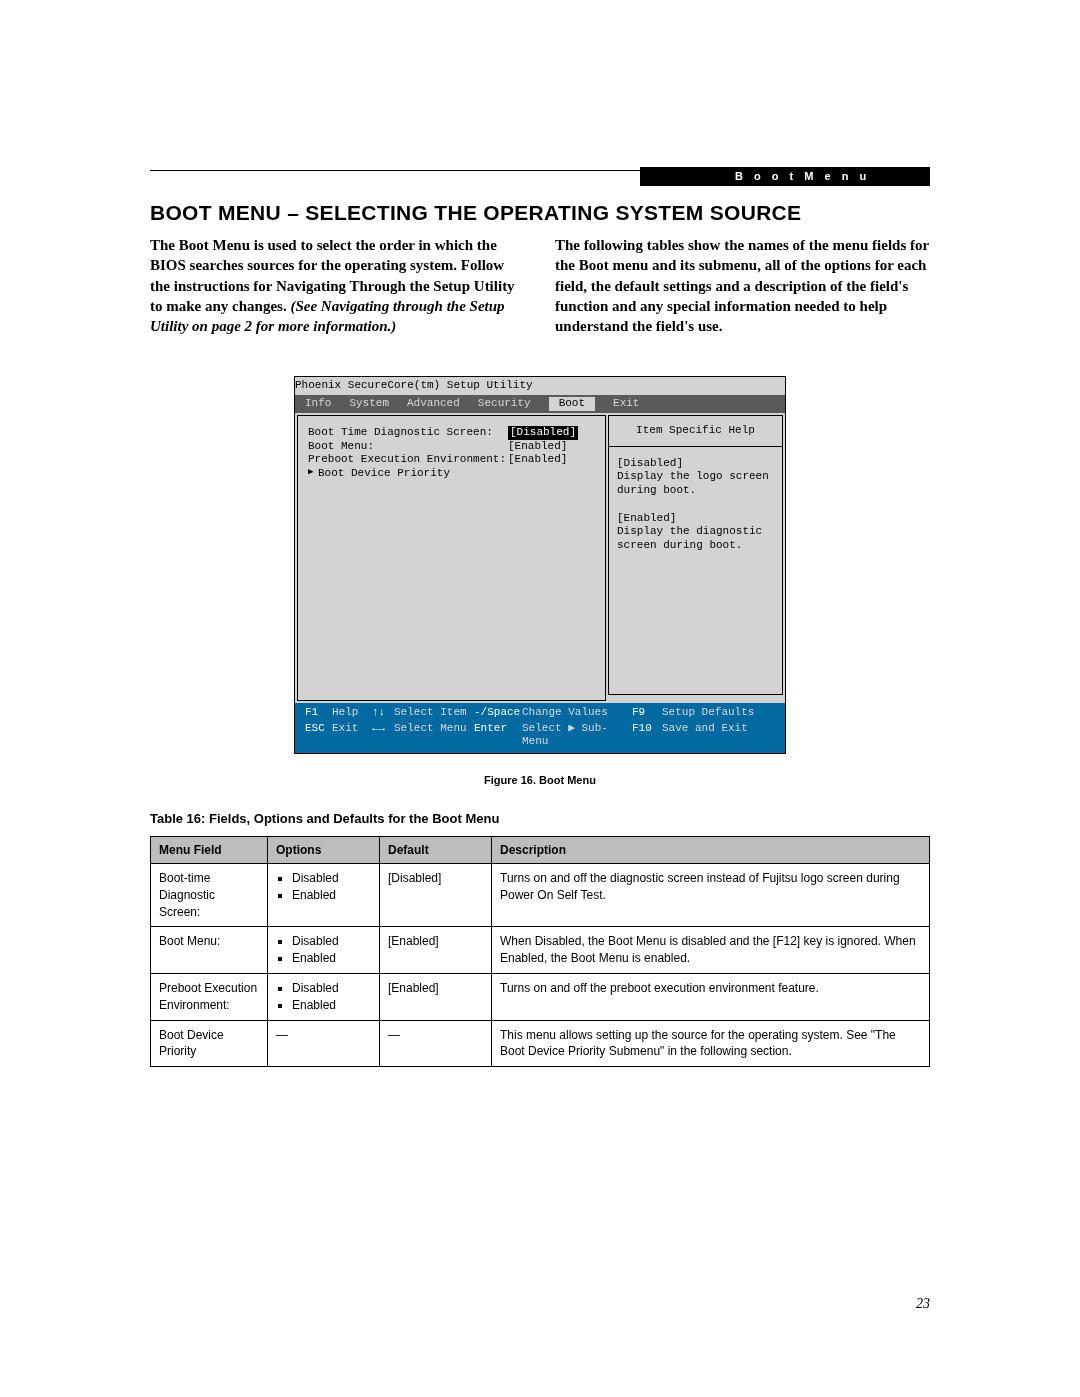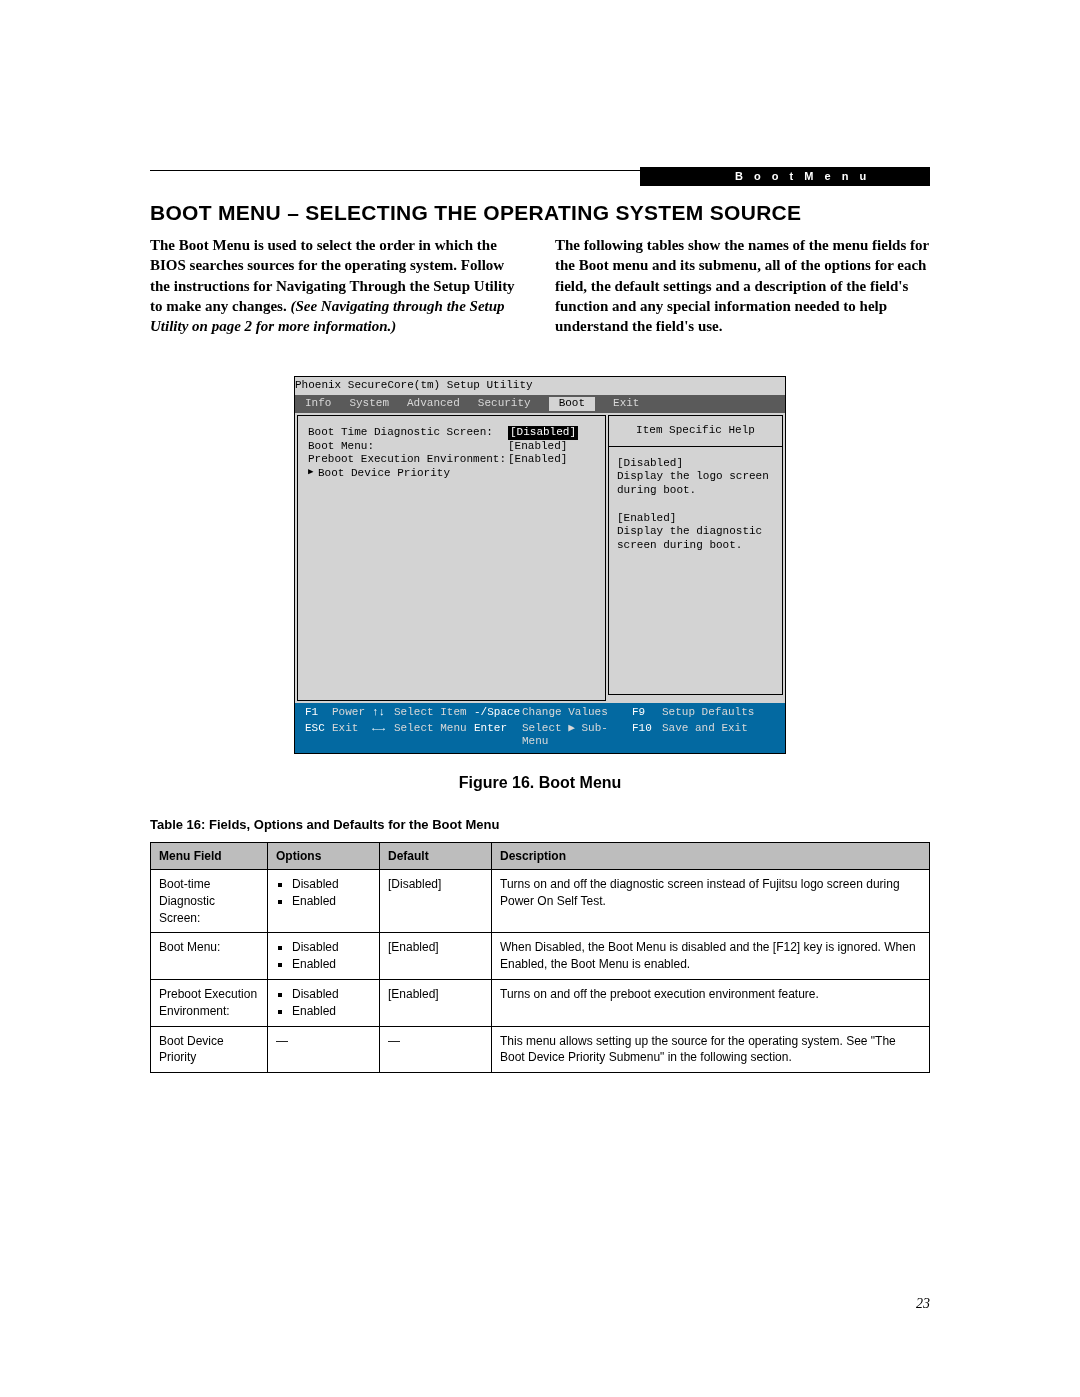--- a/index.html
+++ b/index.html
@@ -128,21 +128,21 @@
     padding: 3px 10px 4px 10px;
     display: grid;
     grid-template-columns: 27px 40px 22px 80px 48px 110px 30px 1fr;
     row-gap: 2px;
   }
   .bios-footer .hl { color: #fff; }
   .figure-caption {
     text-align: center;
     font-family: Arial, Helvetica, sans-serif;
     font-weight: bold;
-    font-size: 16px;
+    font-size: 11px;
     margin: 20px 0 0 0;
   }
   .table-title {
     font-family: Arial, Helvetica, sans-serif;
     font-weight: bold;
     font-size: 13px;
     margin: 25px 0 10px 0;
   }
   table.options {
     width: 100%;
@@ -230,21 +230,21 @@
           <div>[Disabled]</div>
           <div>Display the logo screen during boot.</div>
           <br>
           <div>[Enabled]</div>
           <div>Display the diagnostic screen during boot.</div>
         </div>
       </div>
     </div>
     <div class="bios-footer">
       <span class="hl">F1</span>
-      <span>Power</span>
+      <span>Help</span>
       <span class="hl">↑↓</span>
       <span>Select Item</span>
       <span class="hl">-/Space</span>
       <span>Change Values</span>
       <span class="hl">F9</span>
       <span>Setup Defaults</span>
 
       <span class="hl">ESC</span>
       <span>Exit</span>
       <span class="hl">←→</span>

